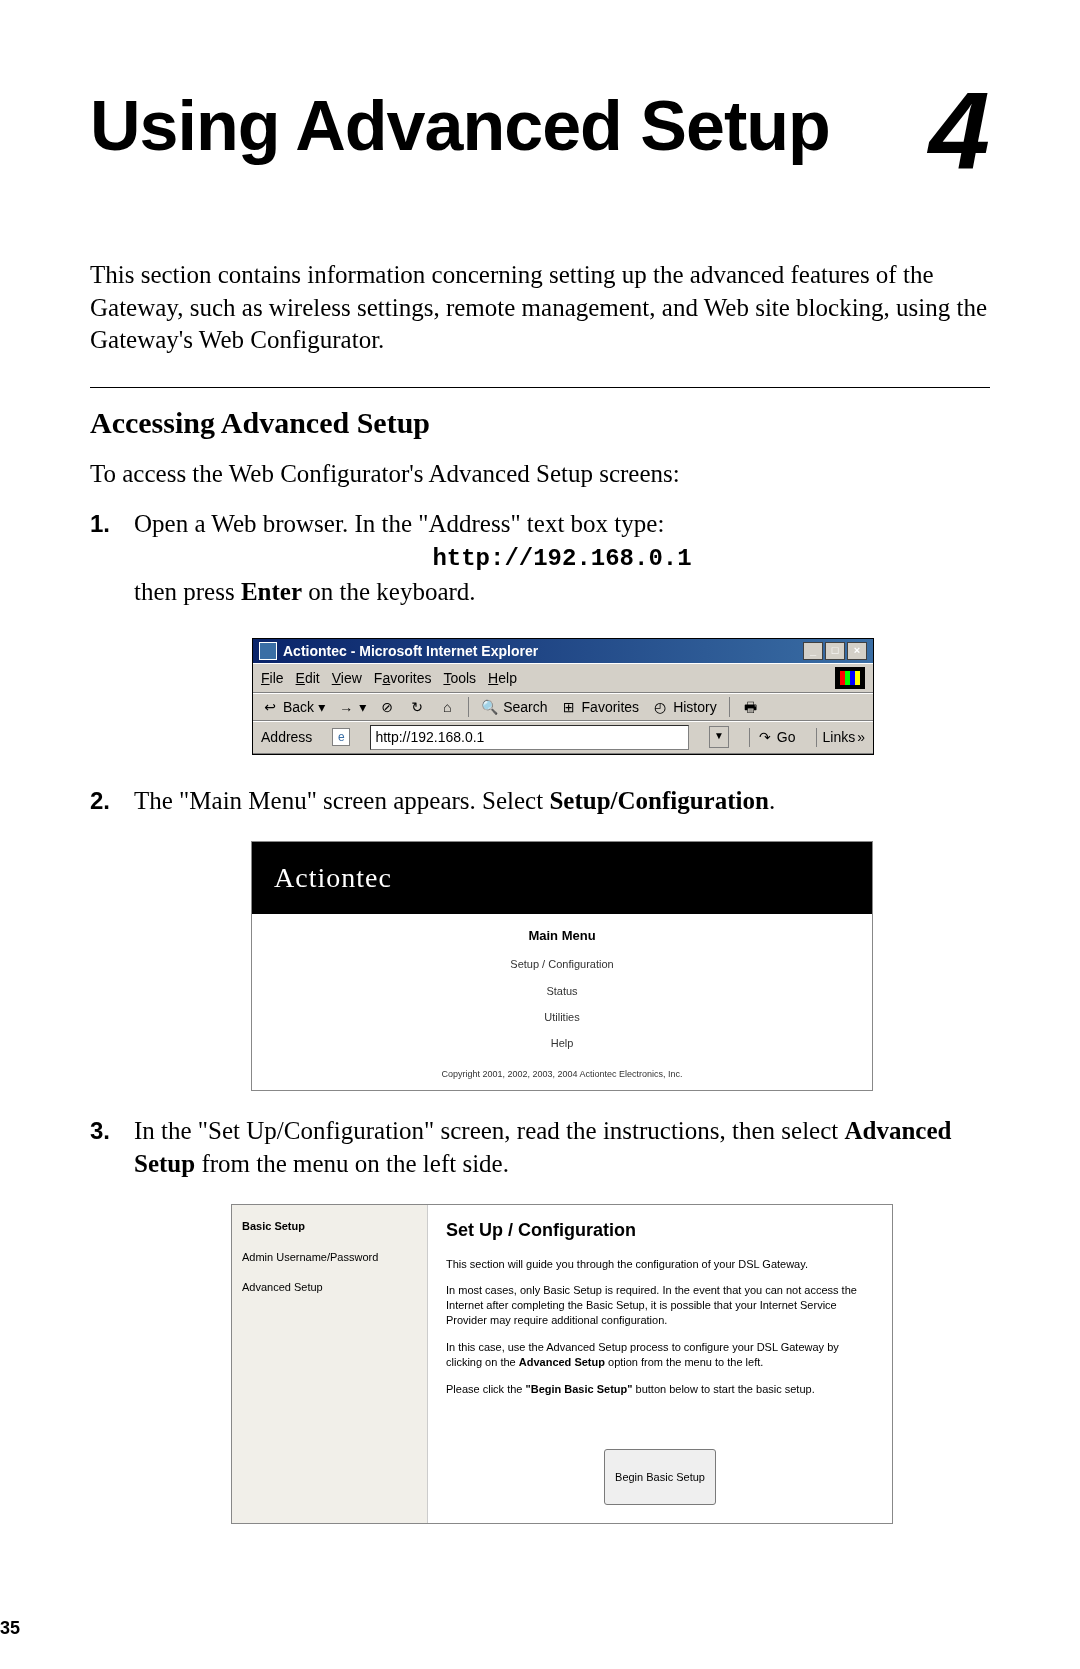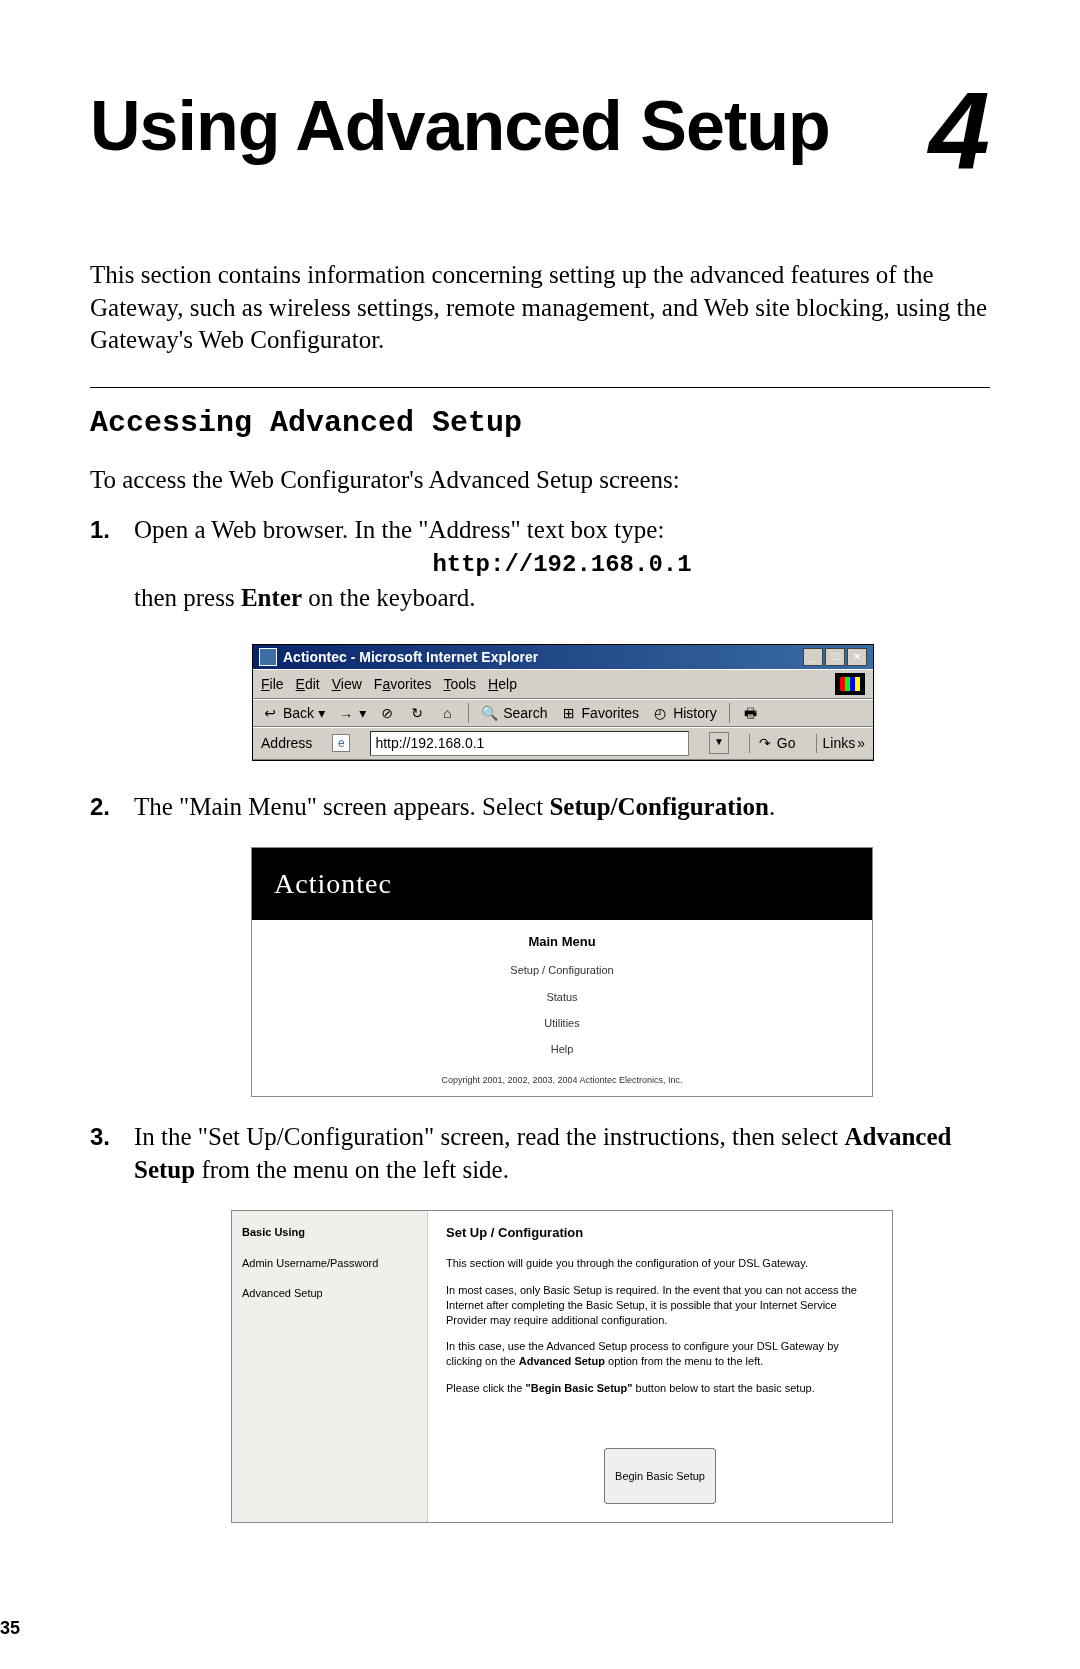--- a/index.html
+++ b/index.html
@@ -40,24 +40,24 @@
     margin-top: 80px;
     font-size: 25px;
     line-height: 1.3;
   }
   hr.divider {
     border: none;
     border-top: 1px solid #000;
     margin: 30px 0 18px 0;
   }
   .section-title {
-    font-family: Liberation Mono, monospace;
+    font-family: Liberation Serif, serif;
     font-weight: 800;
     font-size: 30px;
-    margin-bottom: 24px;
+    margin-bottom: 18px;
   }
   .body-text {
     font-size: 25px;
     line-height: 1.3;
   }
   ol.steps {
     list-style: none;
     padding: 0;
     margin: 18px 0 0 0;
     counter-reset: step;
@@ -236,21 +236,21 @@
     font-size: 11px;
   }
   .f3-side .s-item { margin-bottom: 16px; color:#000; }
   .f3-side .s-item.bold { font-weight: bold; }
   .f3-main {
     flex: 1;
     padding: 14px 18px 18px 18px;
     font-size: 11px;
     color: #000;
   }
-  .f3-title { font-weight: bold; font-size: 13px; margin-bottom: 14px; }
+  .f3-title { font-weight: bold; font-size: 18px; margin-bottom: 14px; }
   .f3-p { margin-bottom: 12px; line-height: 1.35; }
   .f3-btn-row { text-align:center; margin-top: 6px; }
   .f3-btn {
     font-family: Tahoma, Arial, sans-serif;
     font-size: 11px;
     padding: 20px 10px;
     background: #efefef;
     border: 1px solid #7a7a7a;
     border-radius: 3px;
     display:inline-block;
@@ -376,21 +376,21 @@
         </div>
       </div>
     </li>
 
     <li>
       <span>In the "Set Up/Configuration" screen, read the instructions, then select </span><span class="bold">Advanced Setup</span><span> from the menu on the left side.</span>
 
       
       <div class="figure3">
         <div class="f3-side">
-          <div class="s-item bold">Basic Using</div>
+          <div class="s-item bold">Basic Setup</div>
           <div class="s-item">Admin Username/Password</div>
           <div class="s-item">Advanced Setup</div>
         </div>
         <div class="f3-main">
           <div class="f3-title">Set Up / Configuration</div>
           <div class="f3-p">This section will guide you through the configuration of your DSL Gateway.</div>
           <div class="f3-p">In most cases, only Basic Setup is required. In the event that you can not access the Internet after completing the Basic Setup, it is possible that your Internet Service Provider may require additional configuration.</div>
           <div class="f3-p">
             <span>In this case, use the Advanced Setup process to configure your DSL Gateway by clicking on the </span><span class="bold">Advanced Setup</span><span> option from the menu to the left.</span>
           </div>

